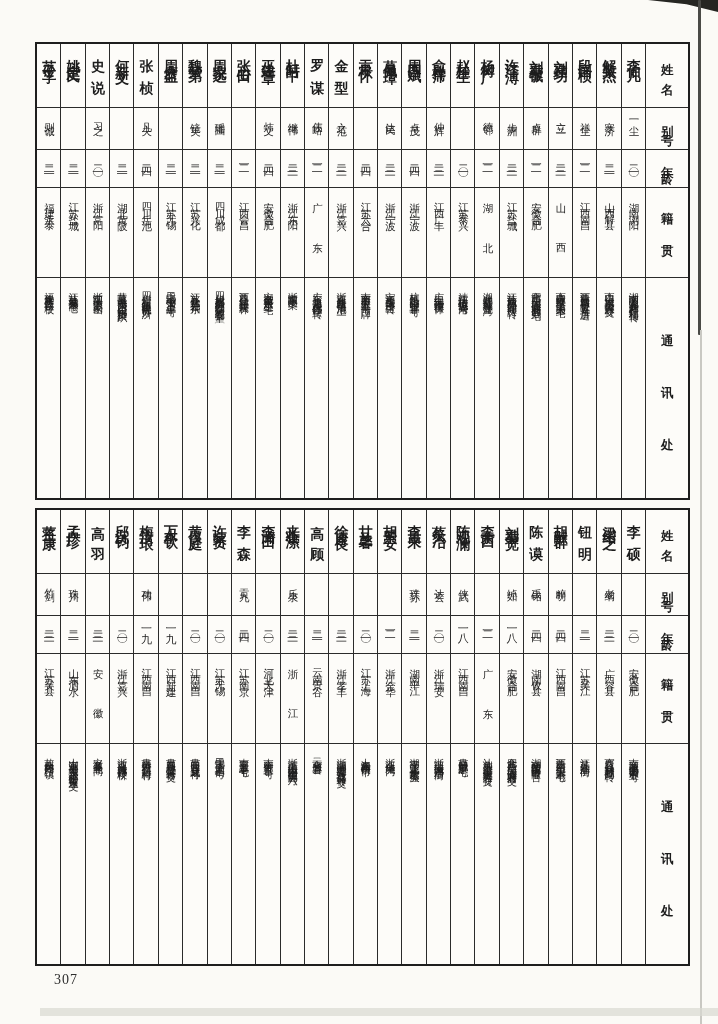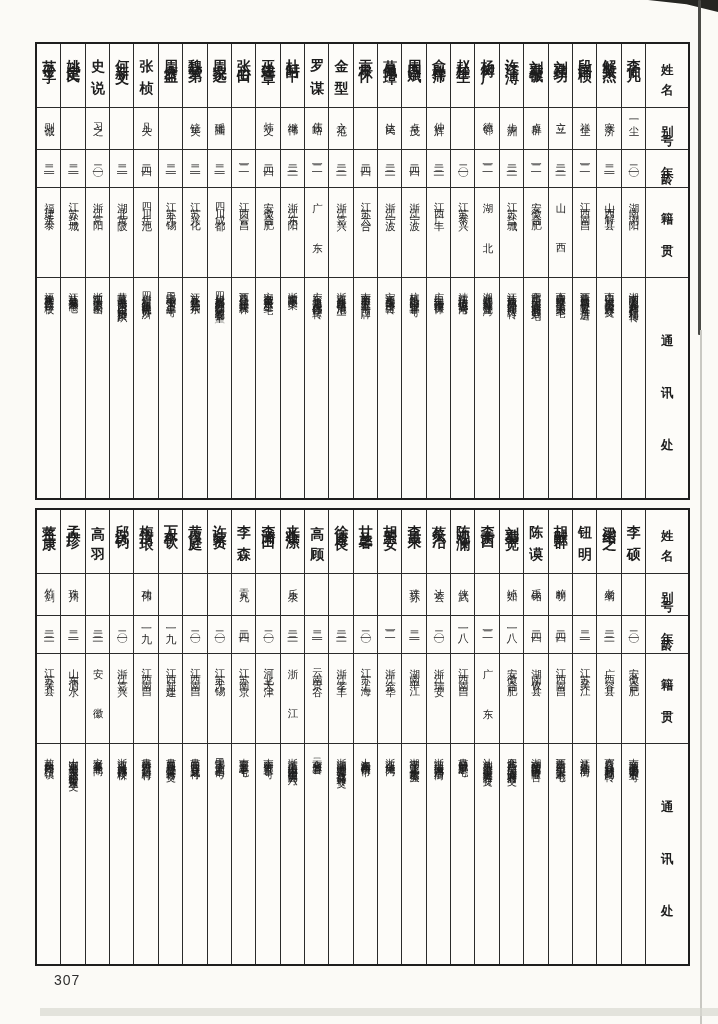--- a/index.html
+++ b/index.html
@@ -47,21 +47,21 @@
   .header-col .cell{background:#fdfcf9;}
   .header-col .vtext{font-weight:bold;font-size:12.5px;}
   .header-col .name .vtext{letter-spacing:20px;padding-top:9px;}
   .header-col .alias .vtext{letter-spacing:9px;padding-top:7px;}
   .header-col .age .vtext{letter-spacing:6px;padding-top:6px;}
   .header-col .origin .vtext{letter-spacing:32px;padding-top:14px;}
   .header-col .addr .vtext{letter-spacing:52px;padding-top:46px;}
   #page-number{
     position:absolute;left:54px;top:972px;
     font-size:14px;letter-spacing:1px;color:#2e2e2e;
-    font-family:Liberation Sans, sans-serif;
+    font-family:Liberation Serif, serif;
   }
   
   #edge-line-right{
     position:absolute;right:17px;top:0;width:3px;height:335px;
     background:#4a4a46;border-radius:1px;
   }
   #edge-line-right-faint{
     position:absolute;right:16px;top:330px;width:2px;height:694px;
     background:#c9c8c2;
   }

